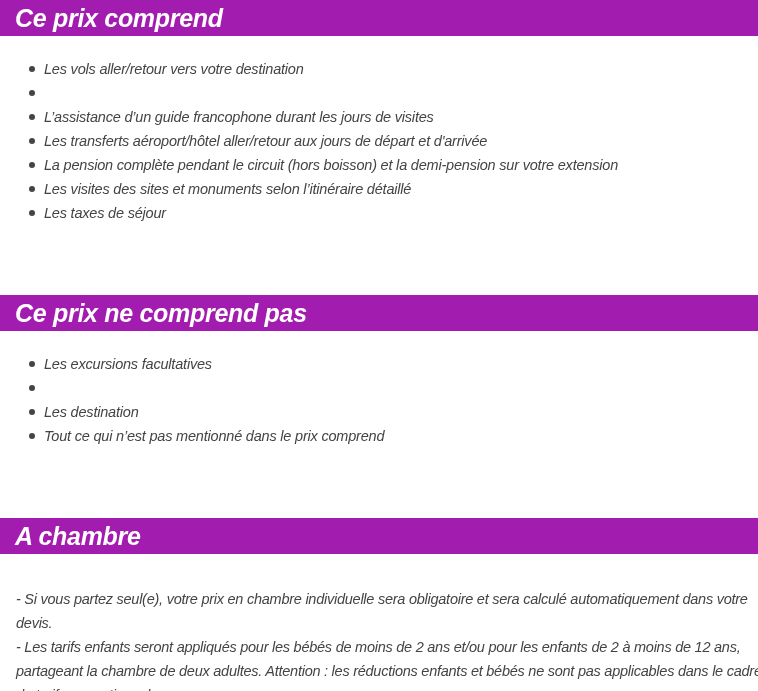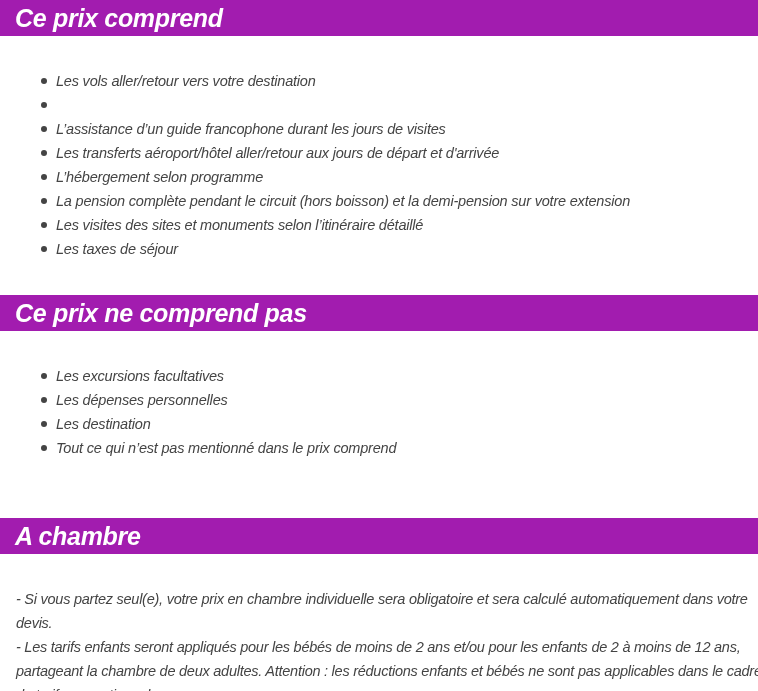--- a/index.html
+++ b/index.html
@@ -1,52 +1,51 @@
 <!DOCTYPE html>
 <html><head>
 <meta charset="utf-8">
 <style>
   html, body { margin:0; padding:0; background:#ffffff; }
   body { width:758px; height:691px; overflow:hidden; position:relative;
          font-family:"Liberation Sans", sans-serif; color:#444444; }
   .section-bar { position:absolute; left:0; width:758px; height:36px; background:#a21caf; }
   .section-bar h2 { margin:0; padding:0 0 0 15px; font-size:25px; line-height:36px;
                     font-style:italic; font-weight:bold; color:#ffffff; letter-spacing:-0.3px; }
-  ul.items { position:absolute; left:0; margin:16px; padding:0; list-style:none; }
+  ul.items { position:absolute; left:0; margin:4px; padding:0; list-style:none; }
   ul.items li { position:relative; padding-left:40px; height:24px; line-height:24px;
                 font-size:14.5px; font-style:italic; color:#444444; letter-spacing:-0.2px; white-space:nowrap; }
   ul.items li .bullet { position:absolute; left:25px; top:9px; width:6px; height:6px;
                         border-radius:50%; background:#444444; }
   .notes { position:absolute; left:0; top:571px; width:756px; margin:16px;
            font-size:14.5px; font-style:italic; line-height:24px; color:#444444; letter-spacing:-0.25px; }
   .notes p { margin:0; }
 </style>
 </head>
 <body>
 
 <div class="section-bar" style="top:0;">
   <h2>Ce prix comprend</h2>
 </div>
 <ul class="items" style="top:53px;">
   <li><span class="bullet"></span><span>Les vols aller/retour vers votre destination</span></li>
   <li><span class="bullet"></span></li>
   <li><span class="bullet"></span><span>L’assistance d’un guide francophone durant les jours de visites</span></li>
   <li><span class="bullet"></span><span>Les transferts aéroport/hôtel aller/retour aux jours de départ et d'arrivée</span></li>
-  <li><span class="bullet"></span><span>L’hébergement selon programme</span></li>
   <li><span class="bullet"></span><span>La pension complète pendant le circuit (hors boisson) et la demi-pension sur votre extension</span></li>
   <li><span class="bullet"></span><span>Les visites des sites et monuments selon l’itinéraire détaillé</span></li>
   <li><span class="bullet"></span><span>Les taxes de séjour</span></li>
 </ul>
 
 <div class="section-bar" style="top:295px;">
   <h2>Ce prix ne comprend pas</h2>
 </div>
 <ul class="items" style="top:348px;">
   <li><span class="bullet"></span><span>Les excursions facultatives</span></li>
-  <li><span class="bullet"></span><span>Les dépenses personnelles</span></li>
+  <li><span class="bullet"></span></li>
   <li><span class="bullet"></span><span>Les destination</span></li>
   <li><span class="bullet"></span><span>Tout ce qui n’est pas mentionné dans le prix comprend</span></li>
 </ul>
 
 <div class="section-bar" style="top:518px;">
   <h2>A chambre</h2>
 </div>
 <div class="notes">
   <p>- Si vous partez seul(e), votre prix en chambre individuelle sera obligatoire et sera calculé automatiquement dans votre devis.</p>
   <p>- Les tarifs enfants seront appliqués pour les bébés de moins de 2 ans et/ou pour les enfants de 2 à moins de 12 ans, partageant la chambre de deux adultes. Attention : les réductions enfants et bébés ne sont pas applicables dans le cadre de tarifs promotionnels.</p>

